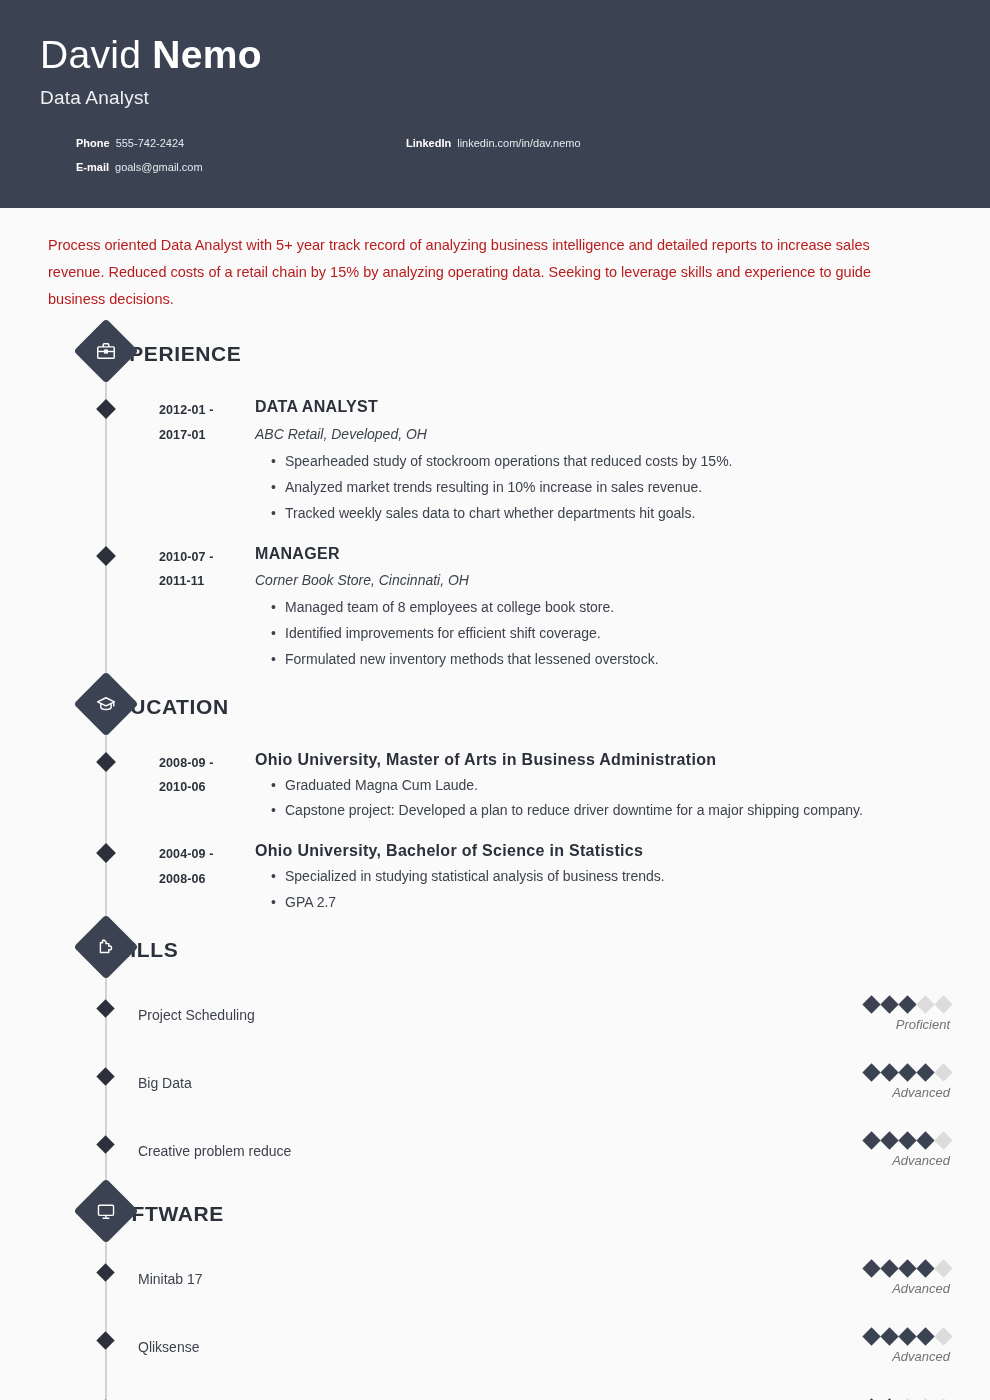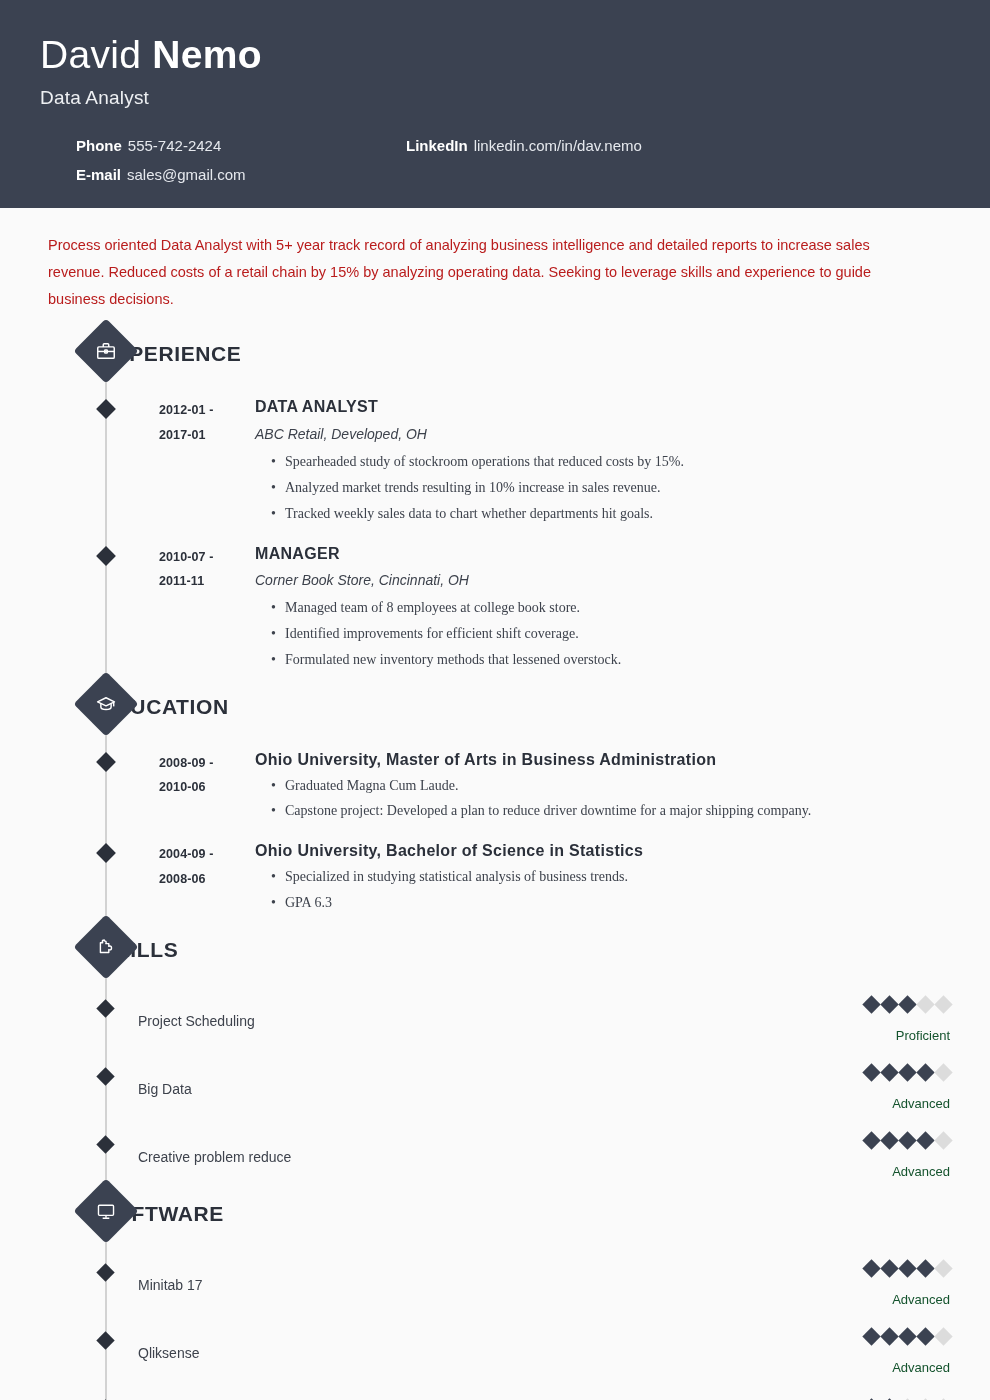--- a/index.html
+++ b/index.html
@@ -21,21 +21,21 @@
   }
   .name { font-size:39px; line-height:1.1; font-weight:400; letter-spacing:0.3px; }
   .name .last { font-weight:700; }
   .job-title { font-size:19px; font-weight:400; margin-top:10px; color:#eef0f3; letter-spacing:0.2px; }
   .contact-grid {
     margin-top:28px;
     display:grid;
     grid-template-columns:330px 1fr;
     row-gap:12px;
   }
-  .contact-item { font-size:15px; color:#f0f2f5; white-space:nowrap;padding-left:36px; }
+  .contact-item { font-size:11px; color:#f0f2f5; white-space:nowrap;padding-left:36px; }
   .contact-item .lbl { font-weight:700; margin-right:6px; color:#ffffff; }
   .contact-item .val { font-weight:400; color:#e6e9ee; }
 
   
   .body-wrap { padding:0 40px; position:relative; }
   .summary {
     font-size:14.5px;
     line-height:1.85;
     color:#b91c1c;
     padding:24px 55px 4px 8px;
@@ -122,21 +122,20 @@
     color:#3d424c;
     margin-top:8px;
   }
   .bullets { margin-top:7px; list-style:none; padding-left:16px; }
   .bullets li {
     font-size:14px;
     color:#3d424c;
     line-height:1.85;
     position:relative;
     padding-left:14px;
-    font-family:Liberation Serif, serif;
   }
   .bullets li:before {
     content:"\2022";
     position:absolute;
     left:0; top:0;
     color:#3d424c;
   }
   .bullets.tight { margin-top:2px; }
 
   
@@ -148,21 +147,21 @@
     width:13px; height:13px;
     background:#2b303a;
     transform:rotate(45deg);
   }
   .rate-inner { display:flex; align-items:center; justify-content:space-between; }
   .rate-name { font-size:14px; color:#3d424c; line-height:1.3; padding-top:1px; }
   .rate-right { text-align:right; width:200px; flex:0 0 200px; }
   .diamonds { display:flex; justify-content:flex-end; gap:5px; }
   .dia { width:13px; height:13px; transform:rotate(45deg); background:#dcdcdc; }
   .dia.on { background:#3b4251; }
-  .rate-label { font-size:13px; color:#14532d; margin-top:17px; }
+  .rate-label { font-size:13px; color:#737373; margin-top:6px;font-style:italic; }
 </style>
 </head>
 <body>
 
 <div class="page">
 
   <div class="header">
     <div class="name">
       <span>David</span>
       <span class="last">Nemo</span>
@@ -170,21 +169,21 @@
     <div class="job-title">Data Analyst</div>
 
     <div class="contact-grid">
       <div class="contact-item">
         <span class="lbl">Phone</span><span class="val">555-742-2424</span>
       </div>
       <div class="contact-item">
         <span class="lbl">LinkedIn</span><span class="val">linkedin.com/in/dav.nemo</span>
       </div>
       <div class="contact-item">
-        <span class="lbl">E-mail</span><span class="val">sales@gmail.com</span>
+        <span class="lbl">E-mail</span><span class="val">goals@gmail.com</span>
       </div>
       <div></div>
     </div>
   </div>
 
   <div class="body-wrap">
 
     <div class="summary">Process oriented Data Analyst with 5+ year track record of analyzing business intelligence and detailed reports to increase sales revenue. Reduced costs of a retail chain by 15% by analyzing operating data. Seeking to leverage skills and experience to guide business decisions.</div>
 
     <div class="timeline">
@@ -275,21 +274,21 @@
           <div class="entry-bullet"></div>
           <div class="entry-row">
             <div class="entry-date">
               <div>2004-09 -</div>
               <div>2008-06</div>
             </div>
             <div class="entry-main">
               <div class="entry-title">Ohio University, Bachelor of Science in Statistics</div>
               <ul class="bullets tight">
                 <li>Specialized in studying statistical analysis of business trends.</li>
-                <li>GPA 6.3</li>
+                <li>GPA 2.7</li>
               </ul>
             </div>
           </div>
         </div>
       </div>
 
       <div class="section">
         <div class="sec-head">
           <div class="sec-diamond">
             <svg width="21" height="21" viewBox="0 0 24 24" fill="none" stroke="#ffffff" stroke-width="1.6" stroke-linejoin="round">

